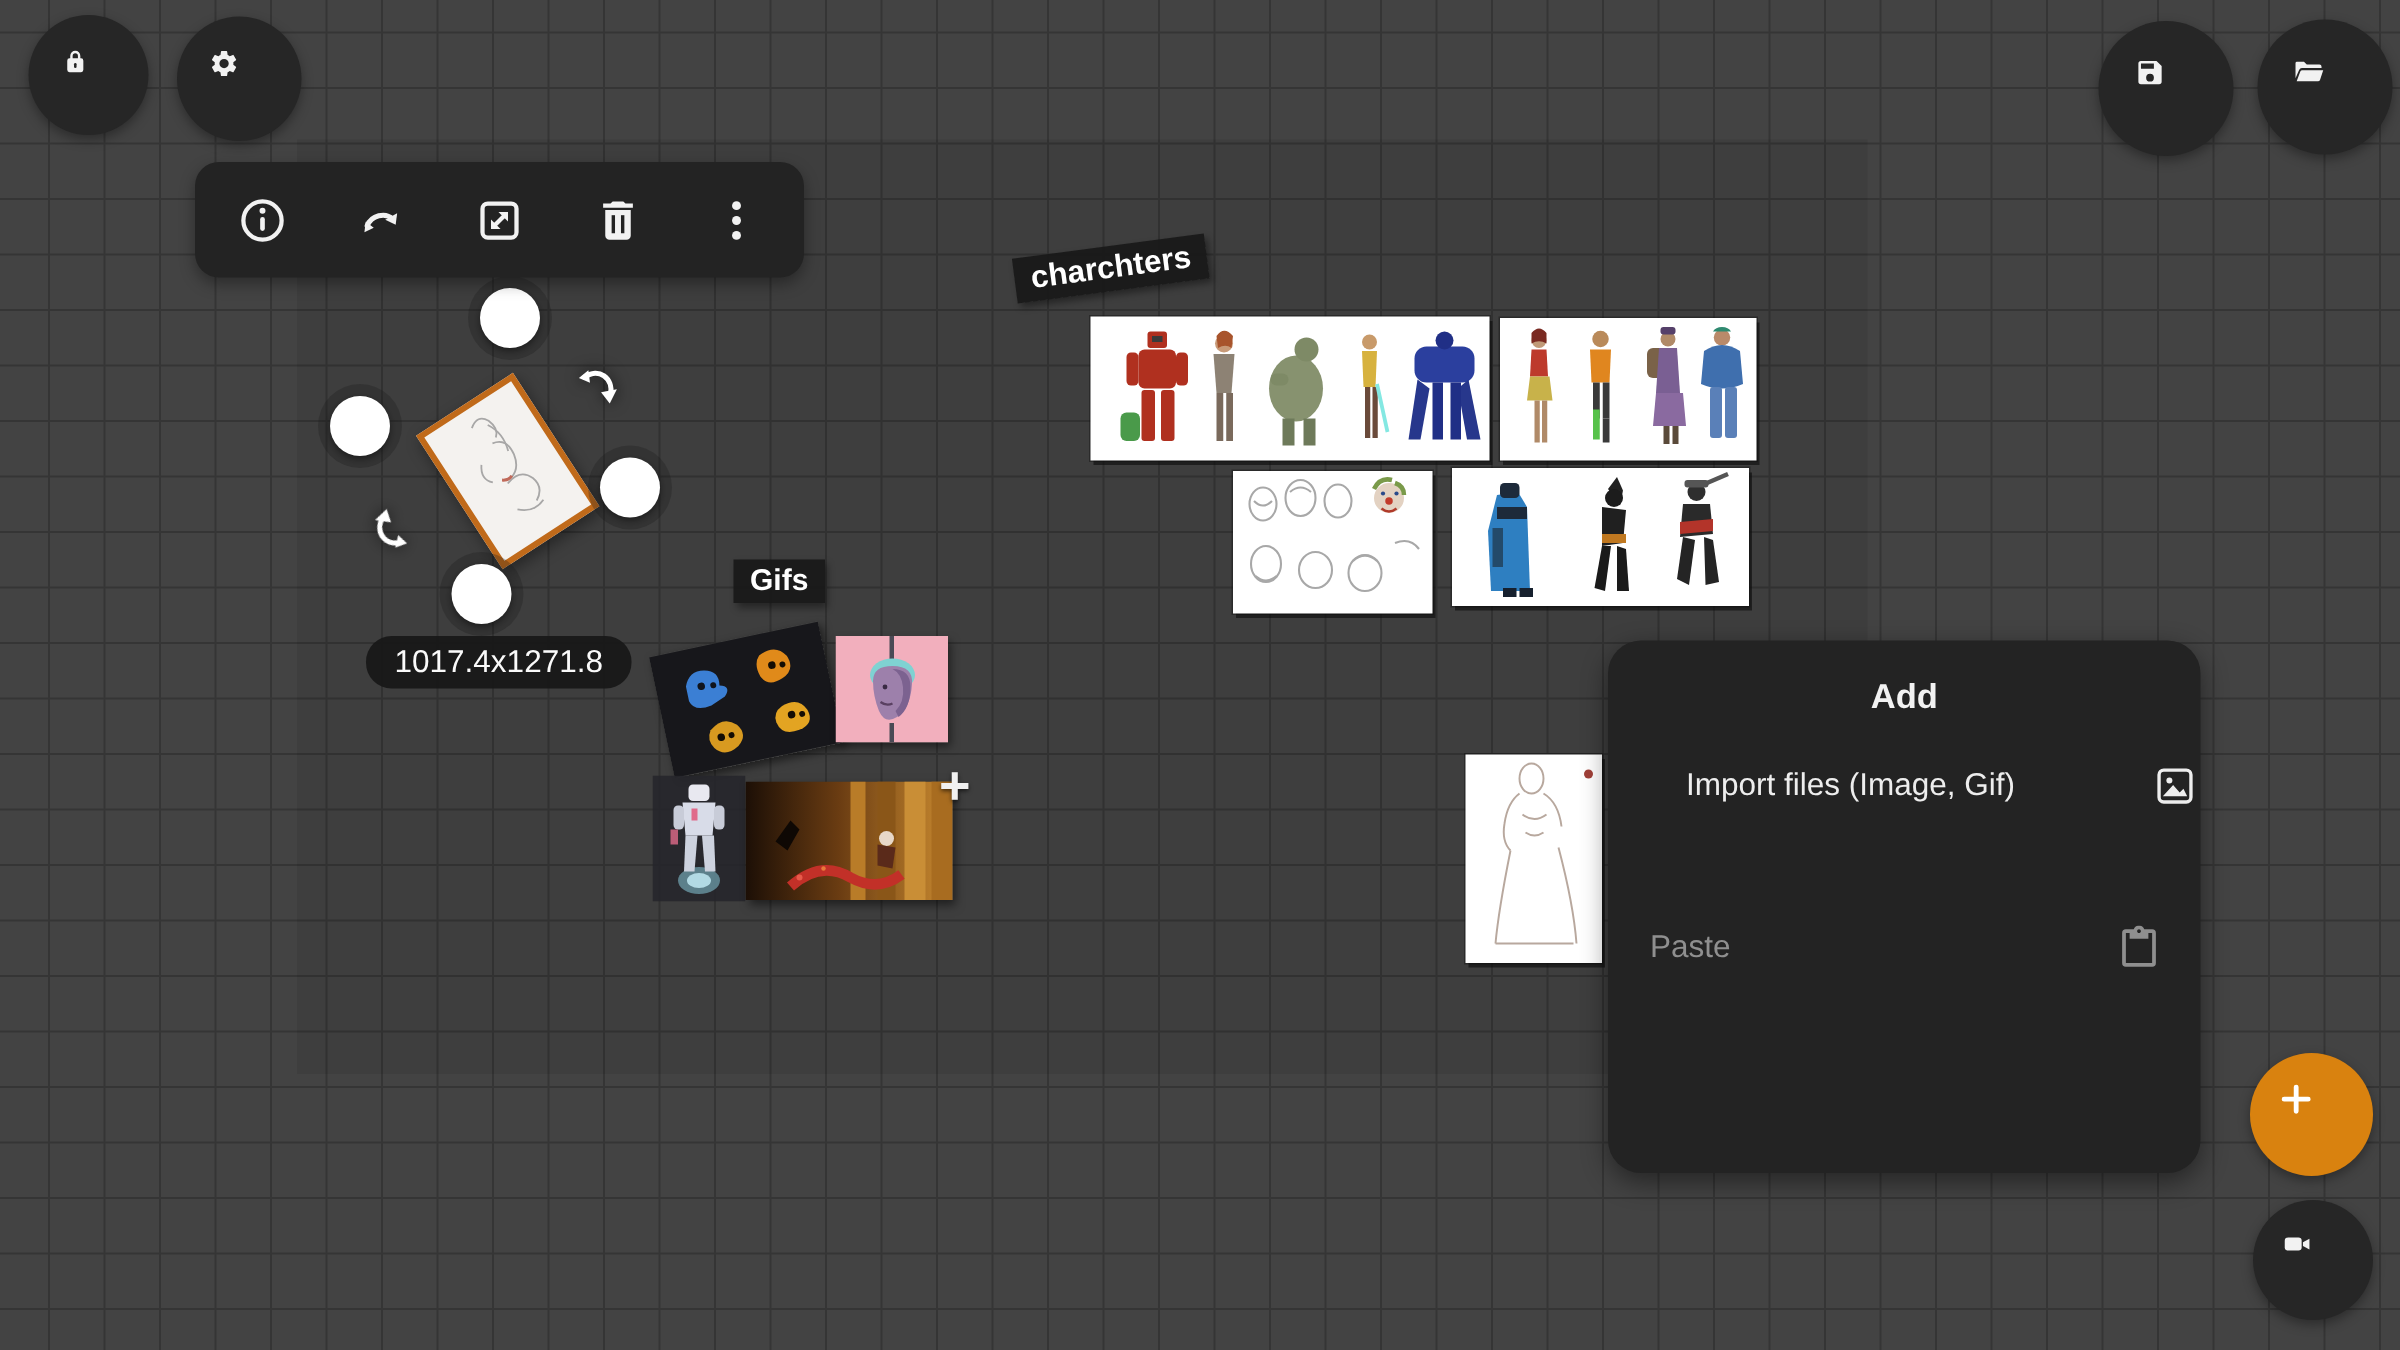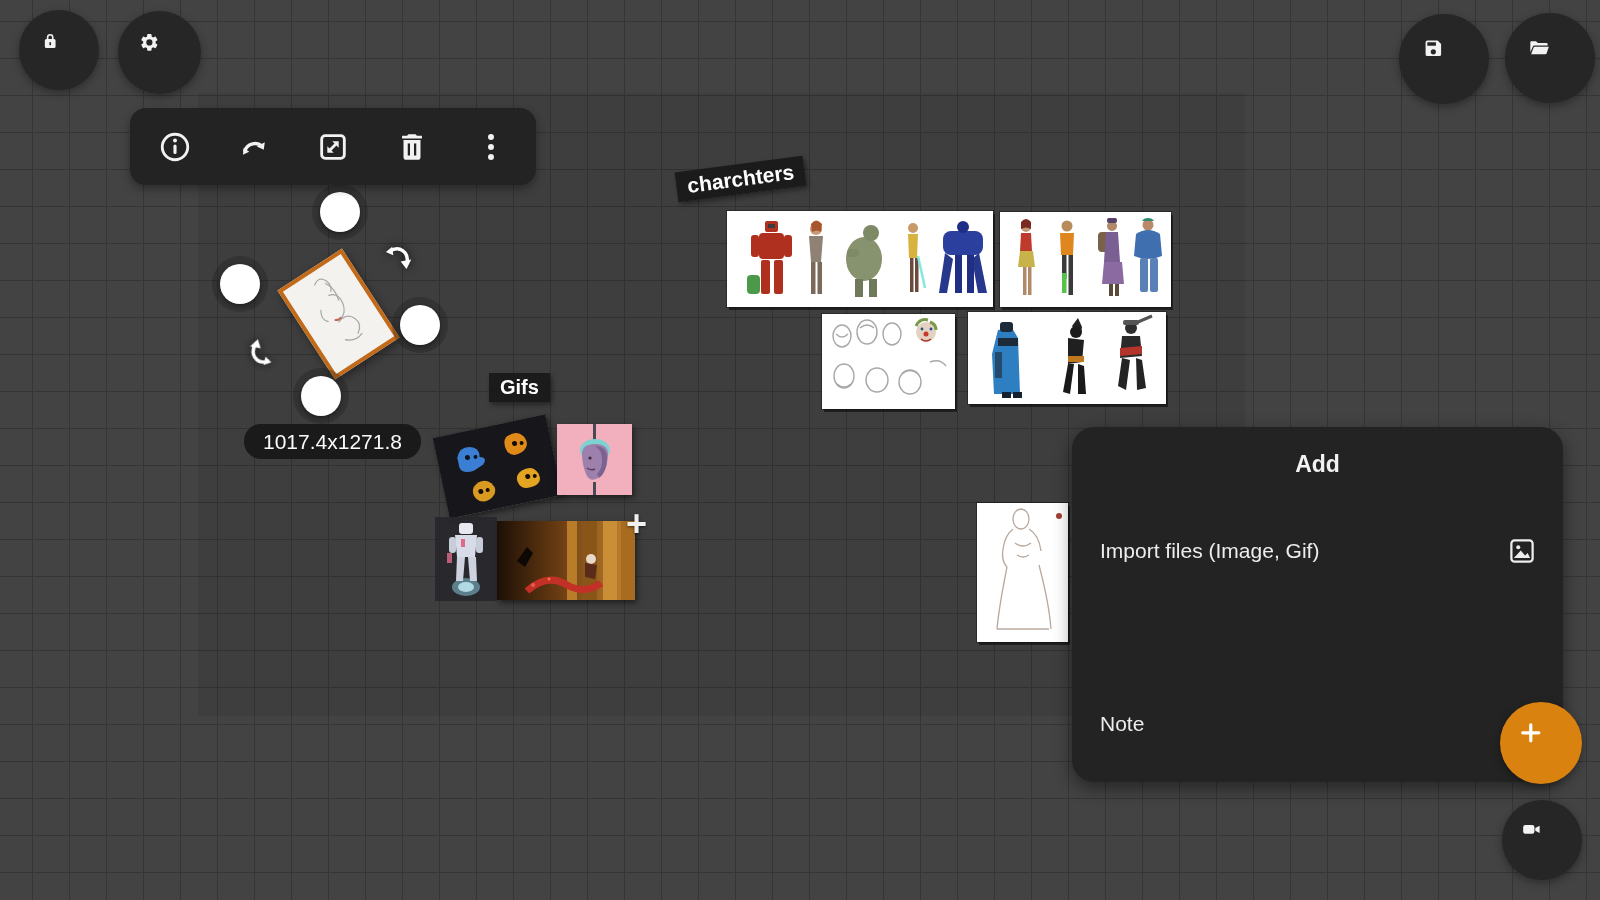--- a/index.html
+++ b/index.html
@@ -67,29 +67,29 @@
   .gif{z-index:2;box-shadow:2px 3px 6px rgba(0,0,0,0.5);}
   .gif svg{display:block;width:100%;height:100%;}
   .gif-skulls{left:440px;top:425px;width:115px;height:83px;transform:rotate(-12deg);}
   .gif-face{left:557px;top:424px;width:75px;height:71px;}
   .gif-robot{left:435px;top:517px;width:62px;height:84px;box-shadow:none;}
   .gif-scene{left:497px;top:521px;width:138px;height:79px;}
   .canvas-plus{left:626px;top:503px;font-size:36px;font-weight:bold;color:#f0f0f0;z-index:3;
     text-shadow:0 1px 3px rgba(0,0,0,0.6);}
 
   
-  .add-menu{left:1072px;top:427px;width:491px;height:355px;background:#232323;border-radius:22px;
+  .add-menu{left:1072px;top:427px;width:395px;height:355px;background:#232323;border-radius:22px;
     z-index:8;box-shadow:0 6px 18px rgba(0,0,0,0.45);}
   .add-title{position:absolute;top:24px;left:0;right:0;text-align:center;font-size:23px;font-weight:bold;color:#f2f2f2;}
   .menu-row{position:absolute;left:0;width:100%;height:56px;display:flex;align-items:center;
     justify-content:space-between;padding:0 26px 0 28px;box-sizing:border-box;cursor:pointer;color:#ededed;}
   .menu-row .row-label{font-size:21px;}
   .menu-row .row-icon{width:30px;height:30px;}
   .menu-row .row-icon svg{width:100%;height:100%;}
-  .row-import{top:96px;}
+  .row-import{top:69px;margin-left:24px;}
   .row-paste{top:177px;}
   .row-note{top:269px;}
   .menu-row.disabled{color:#8F8F8F;cursor:default;}
 </style>
 </head>
 <body>
 
 <div class="abs region-shade"></div>
 
 <div class="abs circle-btn btn-lock">
@@ -406,27 +406,25 @@
   <div class="menu-row row-import">
     <span class="row-label">Import files (Image, Gif)</span>
     <span class="row-icon">
       <svg viewBox="0 0 24 24">
           <rect x="3.5" y="3.5" width="17" height="17" rx="2.5" stroke="currentColor" stroke-width="1.8" fill="none"></rect>
           <circle cx="9" cy="9" r="1.6" fill="currentColor"></circle>
           <path d="M5.5 17.5 L11 11.5 L14.5 15.5 L16.5 13.5 L18.5 17.5 Z" fill="currentColor"></path>
         </svg>
     </span>
   </div>
-  <div class="menu-row row-note">
-    <span class="row-label">Note</span>
+  <div class="menu-row row-paste disabled">
+    <span class="row-label">Paste</span>
     <span class="row-icon">
       <svg viewBox="0 0 24 24">
-          <rect x="3.5" y="6" width="17" height="12" rx="2" stroke="currentColor" stroke-width="1.8" fill="none"></rect>
-          <line x1="16" y1="3.5" x2="16" y2="20.5" stroke="currentColor" stroke-width="1.8"></line>
-          <path d="M7 14.5 l3.2 -3.2 v3.2 z" fill="currentColor"></path>
+          <path fill="currentColor" d="M19 2h-4.18C14.4.84 13.3 0 12 0S9.6.84 9.18 2H5a2 2 0 0 0-2 2v16a2 2 0 0 0 2 2h14a2 2 0 0 0 2-2V4a2 2 0 0 0-2-2zm-7 0c.55 0 1 .45 1 1s-.45 1-1 1-1-.45-1-1 .45-1 1-1zm7 18H5V4h2v3h10V4h2v16z"></path>
         </svg>
     </span>
   </div>
 </div>
 
 <div class="abs circle-btn btn-fab">
   <span style="width:58%;height:58%;display:flex;">
     <svg viewBox="0 0 24 24">
         <path d="M12 5v14M5 12h14" stroke="#ffffff" stroke-width="2.8" stroke-linecap="round" fill="none"></path>
       </svg>

